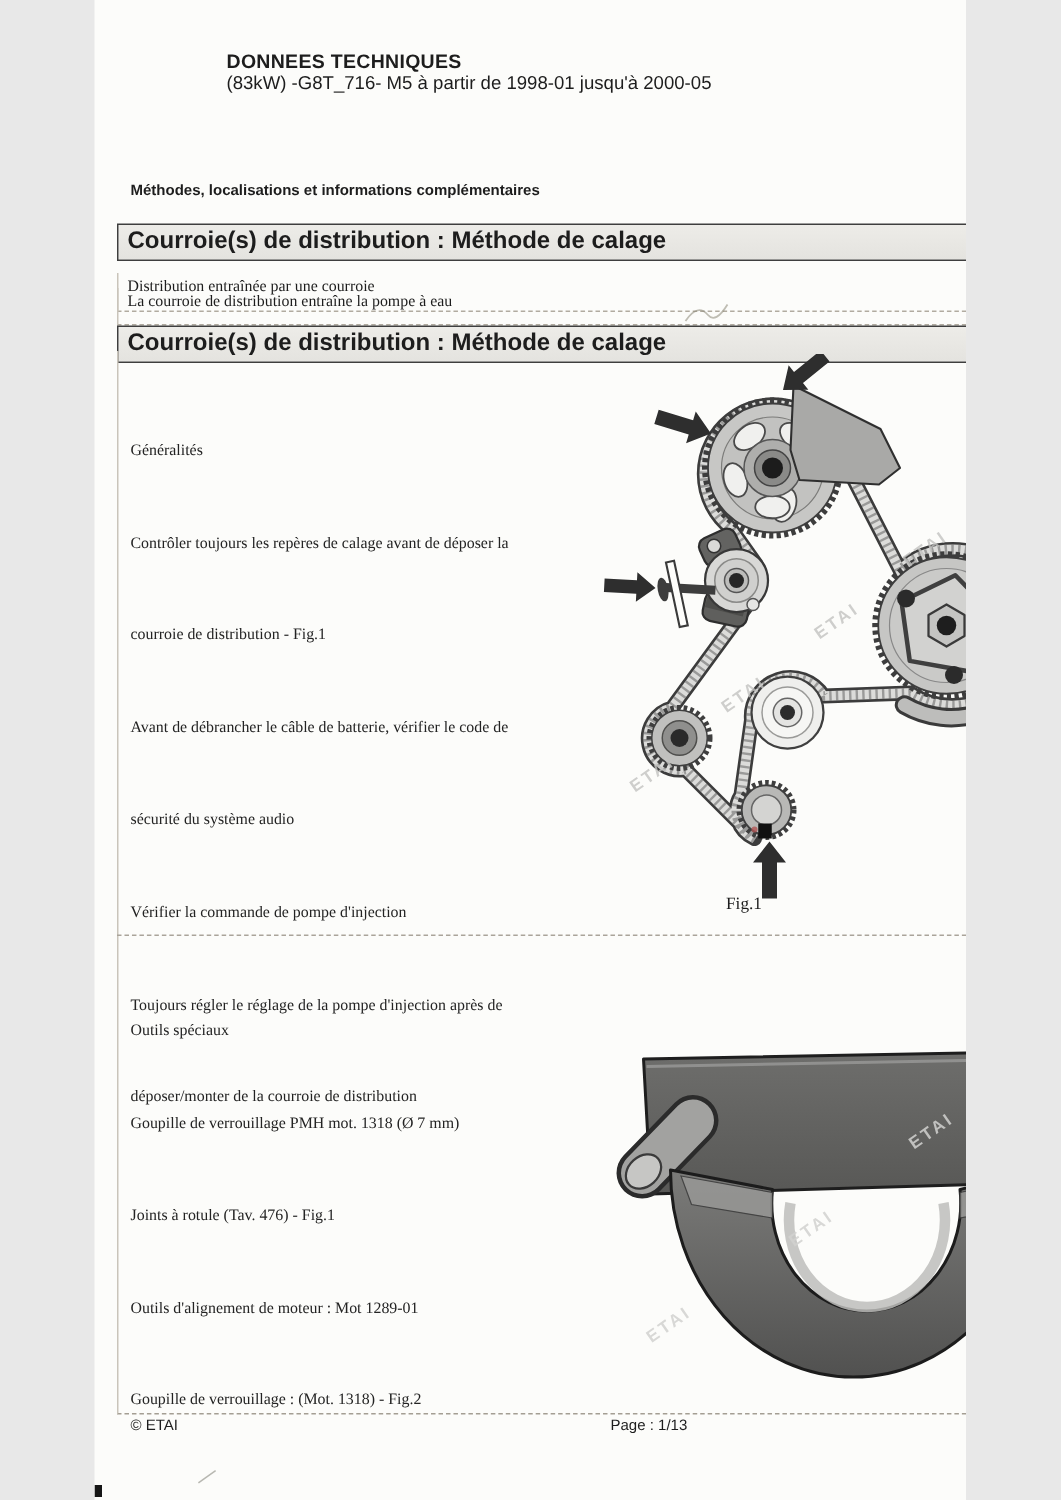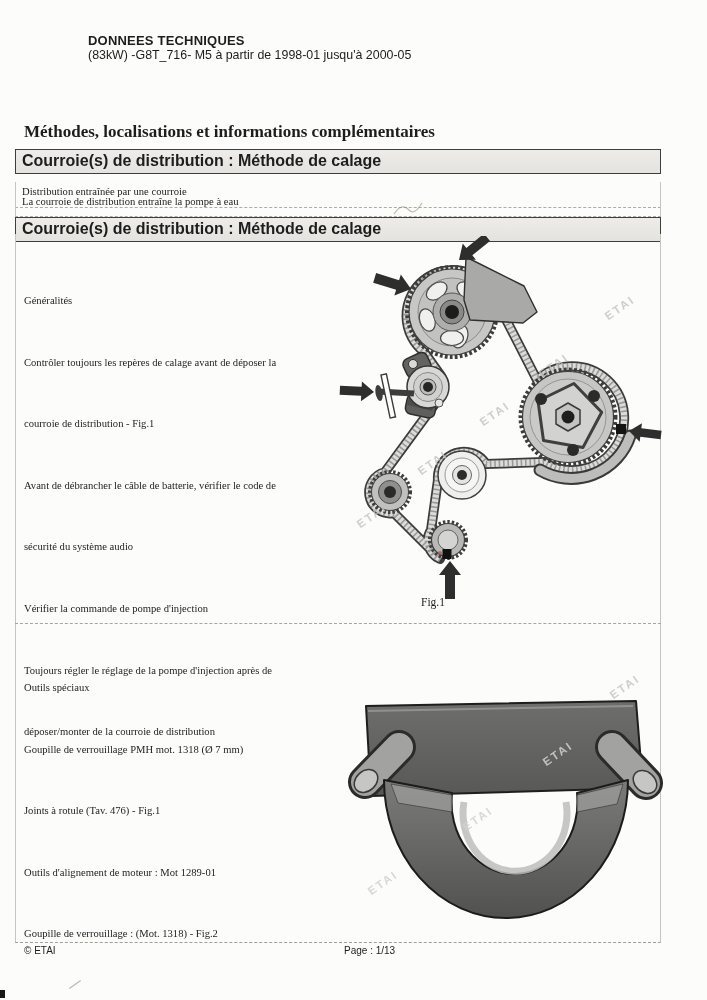--- a/index.html
+++ b/index.html
@@ -1,21 +1,21 @@
 <!DOCTYPE html>
 <html><head>
 <meta charset="utf-8">
 <style>
   html,body{margin:0;padding:0;background:#e8e8e8;}
-  .page{width:707px;height:1000px;position:relative;background:#fcfcfa;
+  .page{width:581px;height:1000px;position:relative;background:#fcfcfa;
         font-family:"Liberation Sans",sans-serif;color:#1d1d1d;overflow:hidden;margin:0 auto;}
   .abs{position:absolute;}
   .hdr-title{font-weight:bold;font-size:13px;letter-spacing:.2px;}
   .hdr-line{font-size:12.4px;line-height:15.4px;white-space:nowrap;}
-  .h2{font-weight:bold;font-size:17px;white-space:nowrap;font-family:Liberation Serif, serif;}
+  .h2{font-weight:bold;font-size:10px;white-space:nowrap;}
   .tblbox{left:15px;width:646px;box-sizing:border-box;}
   .tbl-hdr{background:linear-gradient(#edece8,#e4e3df);border:1px solid #3e3e3e;
            font-weight:bold;font-size:16px;padding:2px 6px 3px 6px;white-space:nowrap;}
   .tbl-row{border-left:1px solid #c9c4ba;border-right:1px solid #c9c4ba;
            border-bottom:1px dashed #b1aba0;font-family:"Liberation Serif",serif;
            font-size:10.6px;padding:4px 6px 0 6px;white-space:nowrap;}
   .secbody{left:15px;width:646px;box-sizing:border-box;
            border-left:1px solid #c9c4ba;border-right:1px solid #c9c4ba;
            border-bottom:1px dashed #a49e93;}
   .divider{left:15px;width:646px;border-top:1px dashed #aaa49a;height:0;}

